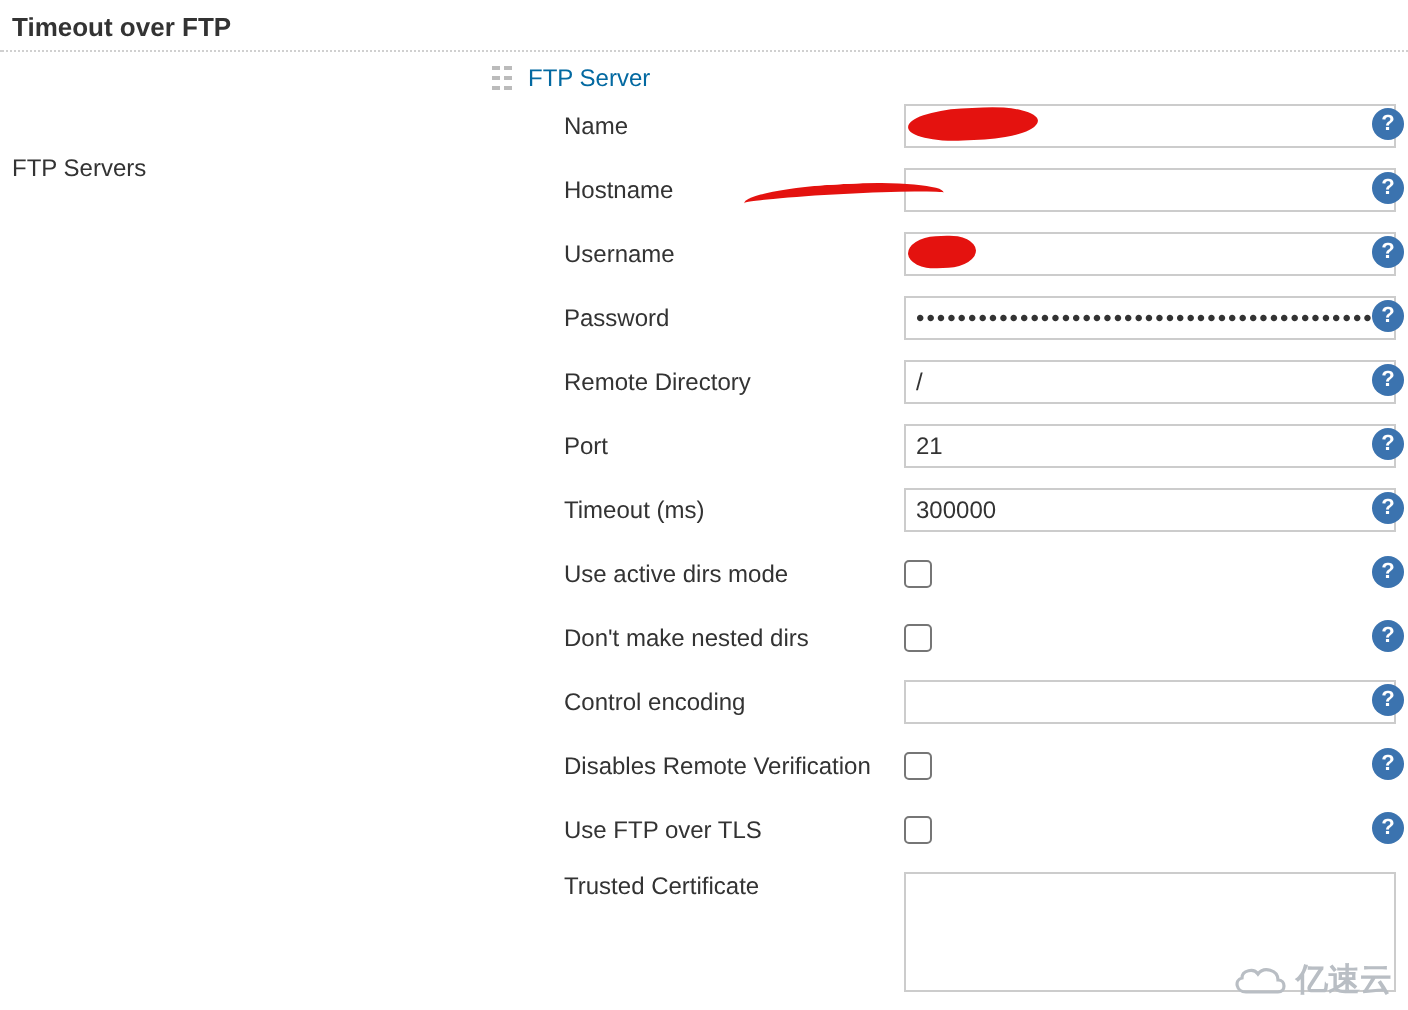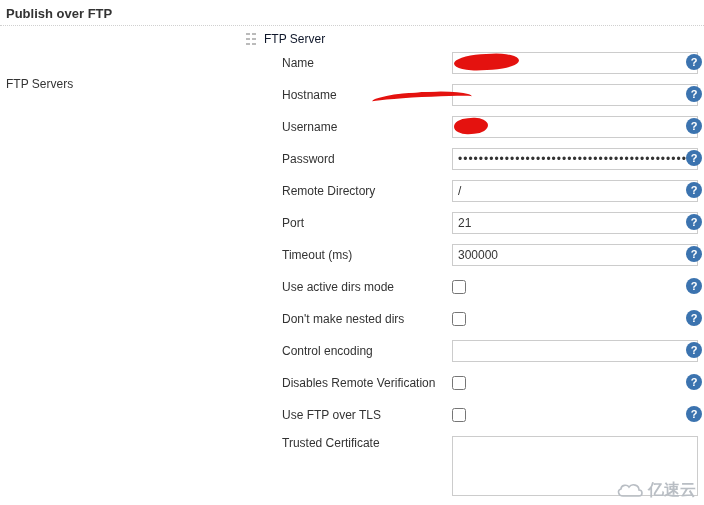--- a/index.html
+++ b/index.html
@@ -34,21 +34,21 @@
   .right-col {
     flex: 1;
     padding-top: 2px;
   }
   .subsection-label {
     display: flex;
     align-items: center;
     gap: 6px;
     margin-bottom: 6px;
     font-size: 12px;
-    color: #0f172a;
+    color: #0369a1;
   }
   .drag-handle {
     width: 12px; height: 12px;
     display: inline-block;
     background:
       linear-gradient(#bbb,#bbb) 0 0/4px 2px no-repeat,
       linear-gradient(#bbb,#bbb) 6px 0/4px 2px no-repeat,
       linear-gradient(#bbb,#bbb) 0 5px/4px 2px no-repeat,
       linear-gradient(#bbb,#bbb) 6px 5px/4px 2px no-repeat,
       linear-gradient(#bbb,#bbb) 0 10px/4px 2px no-repeat,
@@ -131,21 +131,21 @@
     color: #b9bec4;
     font-size: 16px;
     font-weight: bold;
     justify-content: flex-end;
   }
   .cloud-icon svg { display:block; }
 </style>
 </head>
 <body>
 
-<div class="section-title">Publish over FTP</div>
+<div class="section-title">Timeout over FTP</div>
 
 <div class="container">
   <div class="left-col">
     <span>FTP Servers</span>
   </div>
 
   <div class="right-col">
 
     <div class="subsection-label">
       <span class="drag-handle"></span>

